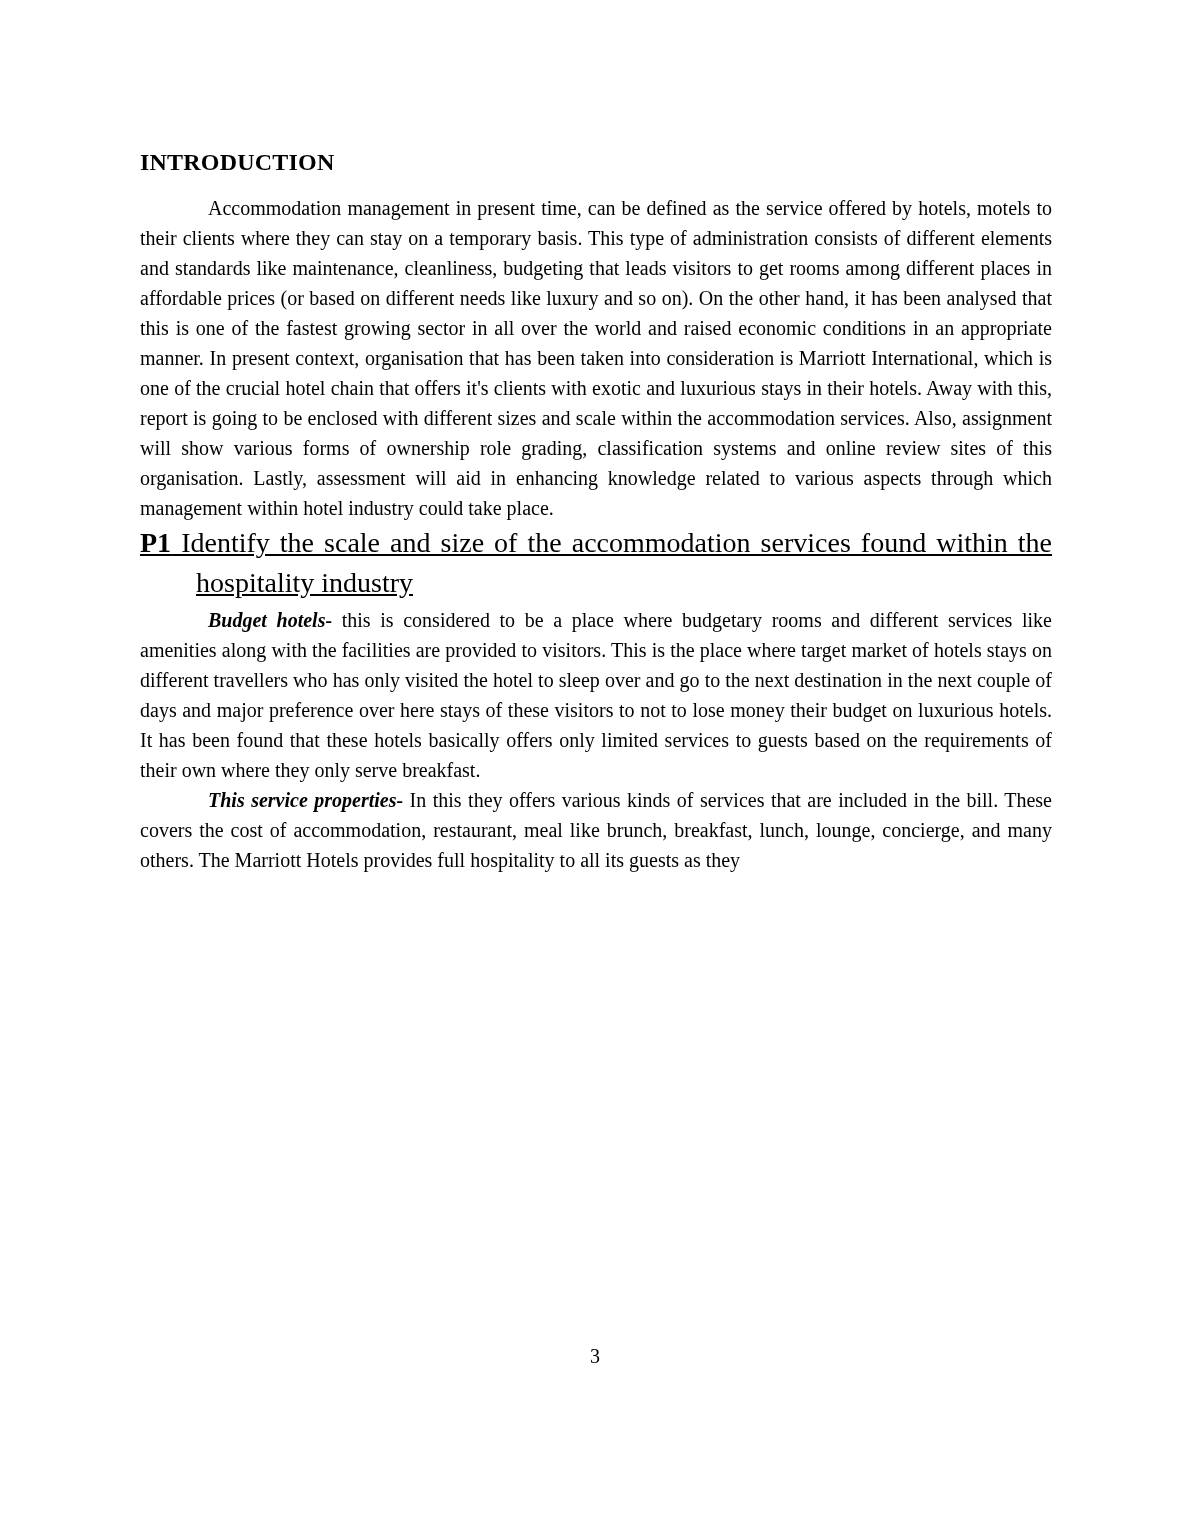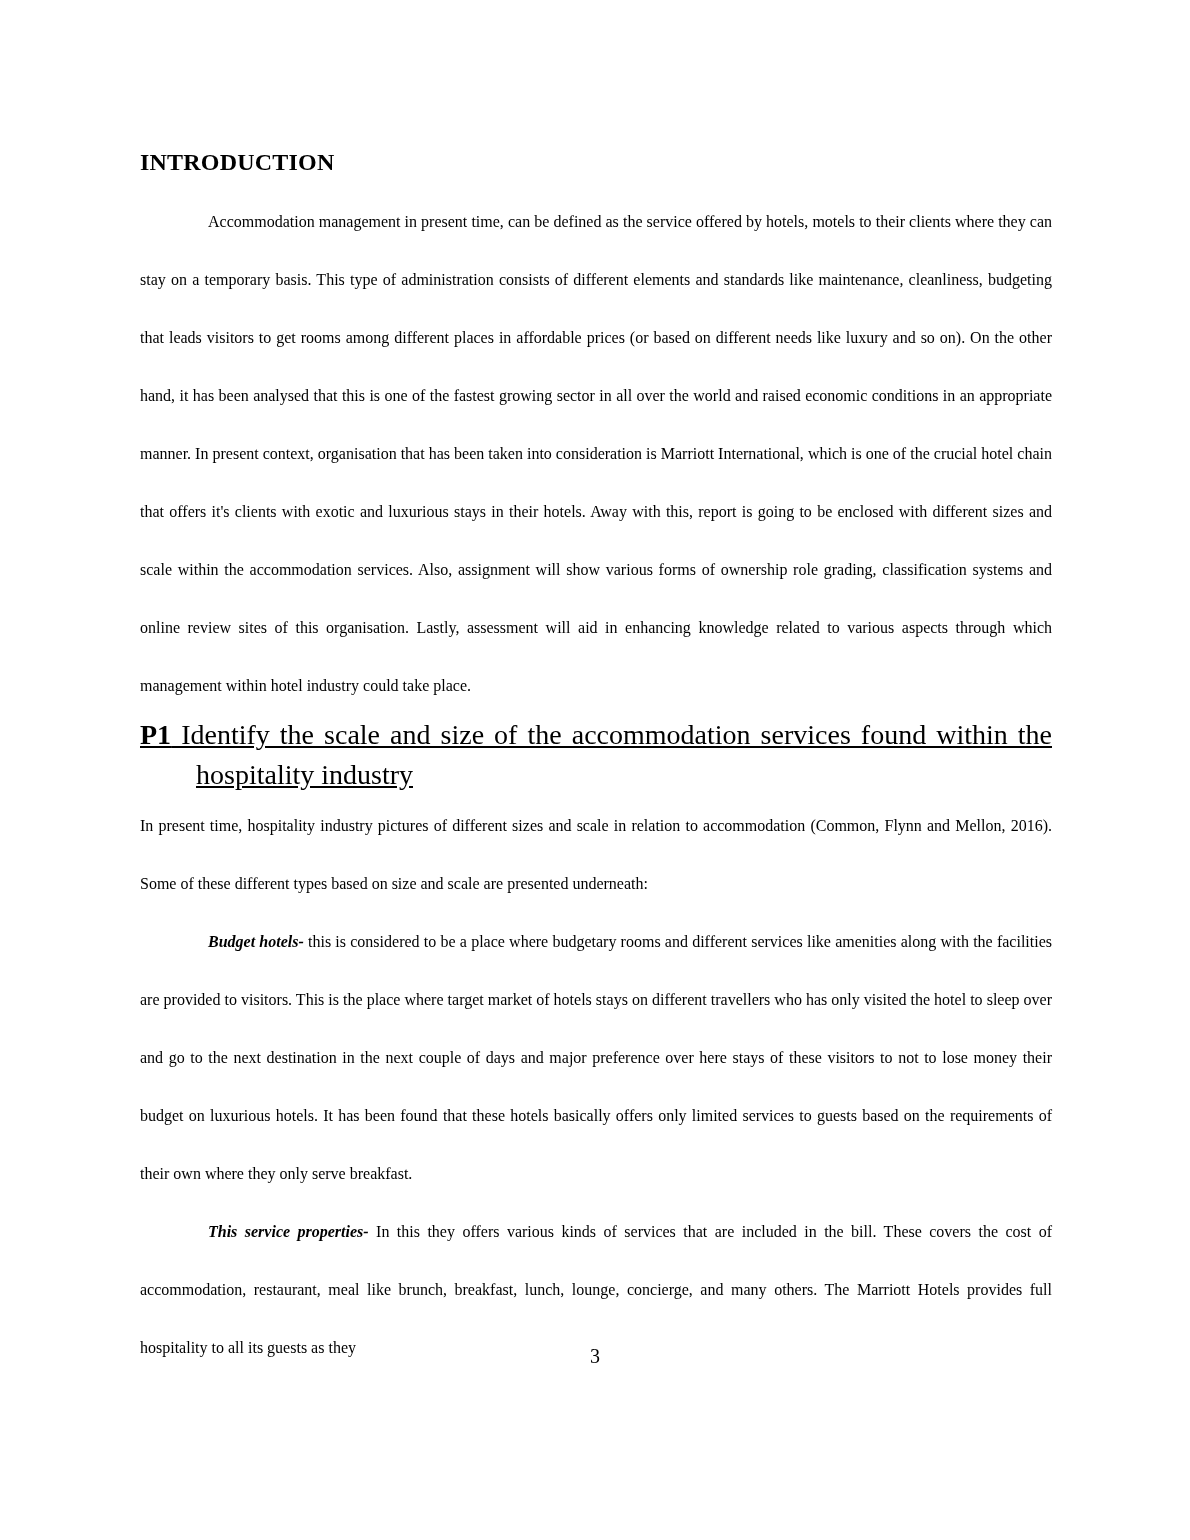--- a/index.html
+++ b/index.html
@@ -28,22 +28,22 @@
     font-weight: bold;
     margin: 0 0 16px 0;
     line-height: 1.2;
     letter-spacing: 0.2px;
   }
   .section-heading.task {
     margin-top: 30px;
     margin-bottom: 26px;
   }
   p.body {
-    font-size: 16px;
-    line-height: 58px;
+    font-size: 20px;
+    line-height: 30px;
     text-align: justify;
     margin: 0;
   }
   p.body.first-indent {
     text-indent: 68px;
   }
   .p1-heading {
     font-size: 28px;
     line-height: 40.3px;
     text-align: justify;
@@ -78,21 +78,20 @@
 <div class="page">
   <div class="content">
 
     <h1 class="section-heading">INTRODUCTION</h1>
 
     <p class="body first-indent">Accommodation management in present time, can be defined as the service offered by hotels, motels to their clients where they can stay on a temporary basis. This type of administration consists of different elements and standards like maintenance, cleanliness, budgeting that leads visitors to get rooms among different places in affordable prices (or based on different needs like luxury and so on). On the other hand, it has been analysed that this is one of the fastest growing sector in all over the world and raised economic conditions in an appropriate manner. In present context, organisation that has been taken into consideration is Marriott International, which is one of the crucial hotel chain that offers it's clients with exotic and luxurious stays in their hotels. Away with this, report is going to be enclosed with different sizes and scale within the accommodation services. Also, assignment will show various forms of ownership role grading, classification systems and online review sites of this organisation. Lastly, assessment will aid in enhancing knowledge related to various aspects through which management within hotel industry could take place.</p>
 
 
     <p class="p1-heading"><span class="p1-label">P1</span><span class="p1-title"> Identify the scale and size of the accommodation services found within the hospitality industry</span></p>
 
-    <p class="body">In present time, hospitality industry pictures of different sizes and scale in relation to accommodation (Common, Flynn and Mellon, 2016). Some of these different types based on size and scale are presented underneath:</p>
 
     <p class="body first-indent"><span class="lead-bold">Budget hotels-</span><span> this is considered to be a place where budgetary rooms and different services like amenities along with the facilities are provided to visitors. This is the place where target market of hotels stays on different travellers who has only visited the hotel to sleep over and go to the next destination in the next couple of days and major preference over here stays of these visitors to not to lose money their budget on luxurious hotels. It has been found that these hotels basically offers only limited services to guests based on the requirements of their own where they only serve breakfast.</span></p>
 
     <p class="body first-indent"><span class="lead-bold">This service properties-</span><span> In this they offers various kinds of services that are included in the bill. These covers the cost of accommodation, restaurant, meal like brunch, breakfast, lunch, lounge, concierge, and many others. The Marriott Hotels provides full hospitality to all its guests as they</span></p>
 
   </div>
 
   <div class="page-number">3</div>
 </div>
 

